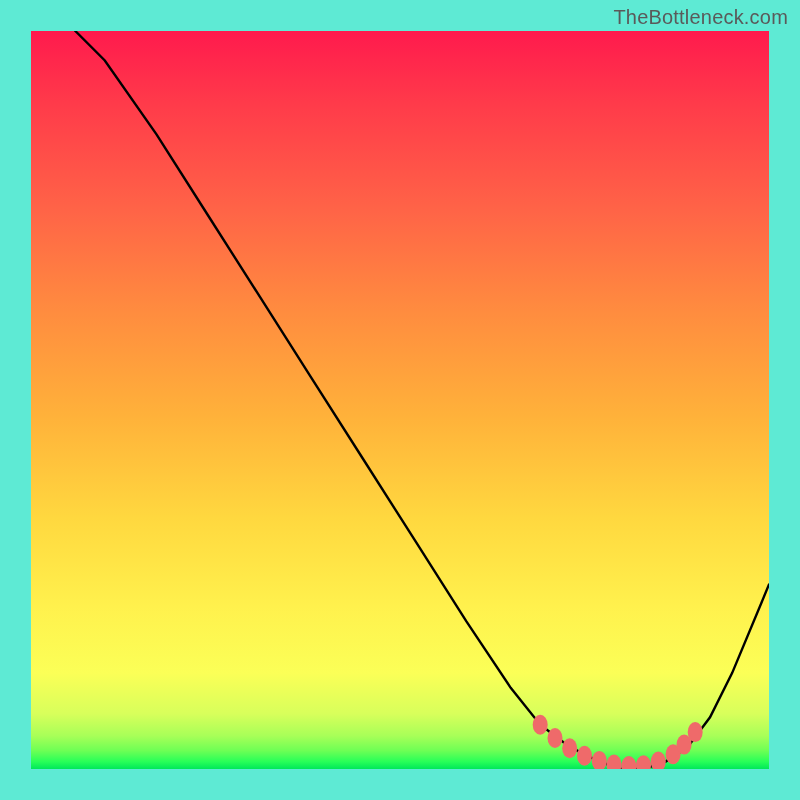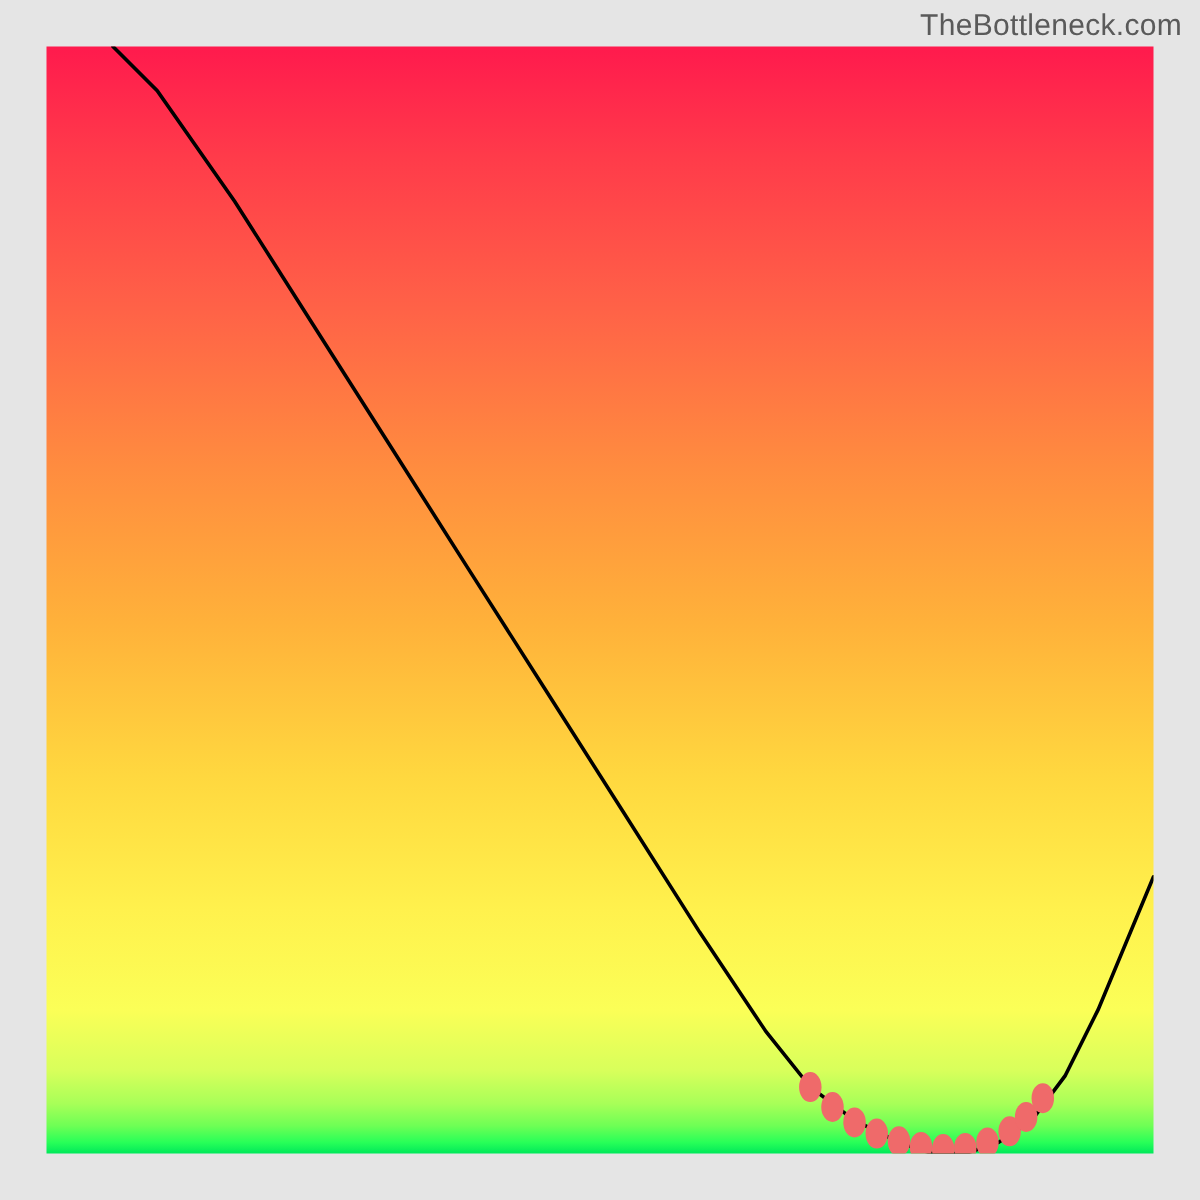--- a/index.html
+++ b/index.html
@@ -7,21 +7,21 @@
     padding: 0;
     width: 800px;
     height: 800px;
     background: #000;
     overflow: hidden;
     font-family: Arial, Helvetica, sans-serif;
   }
   .frame {
     position: absolute;
     inset: 0;
-    background: #e5e5e5;
+    background: #5eead4;
   }
   .plot {
     position: absolute;
     left: 31px;
     top: 31px;
     width: 738px;
     height: 738px;
   }
   
   .gradient {

